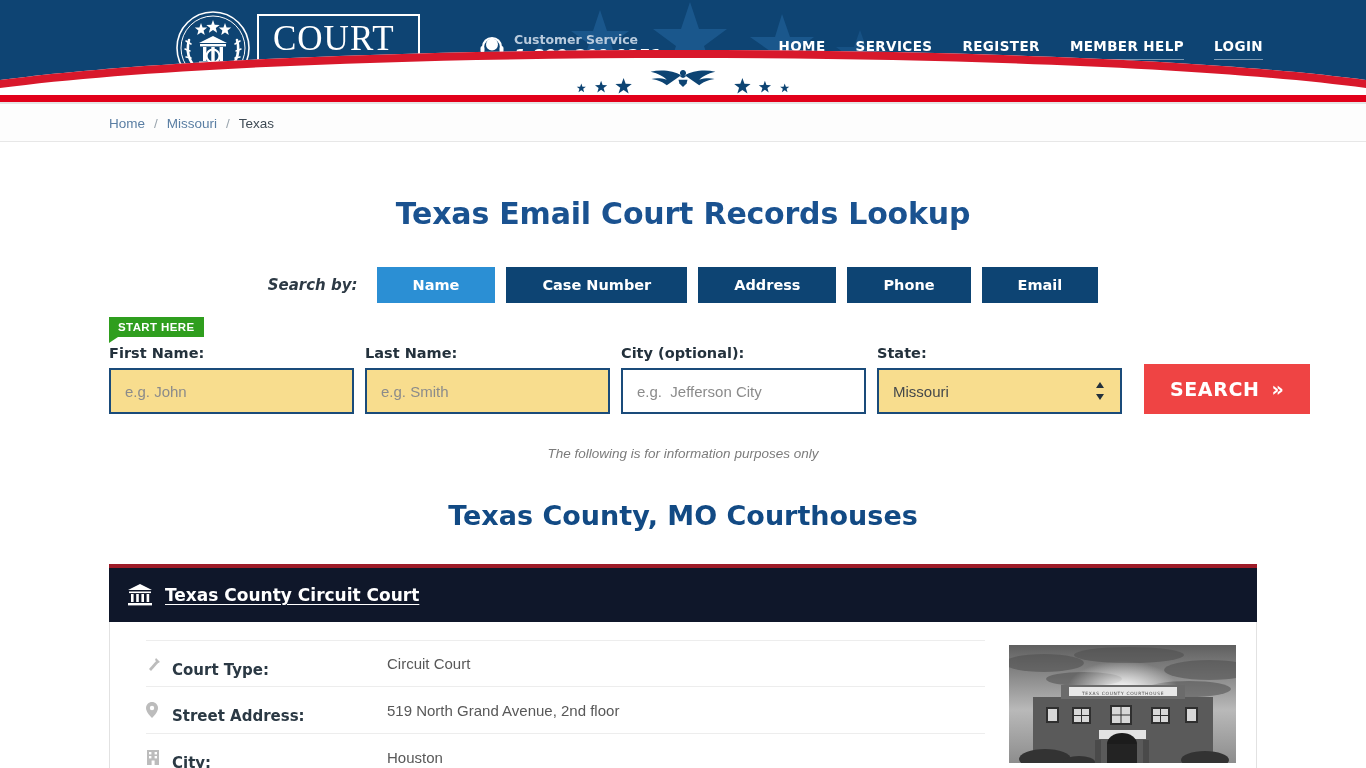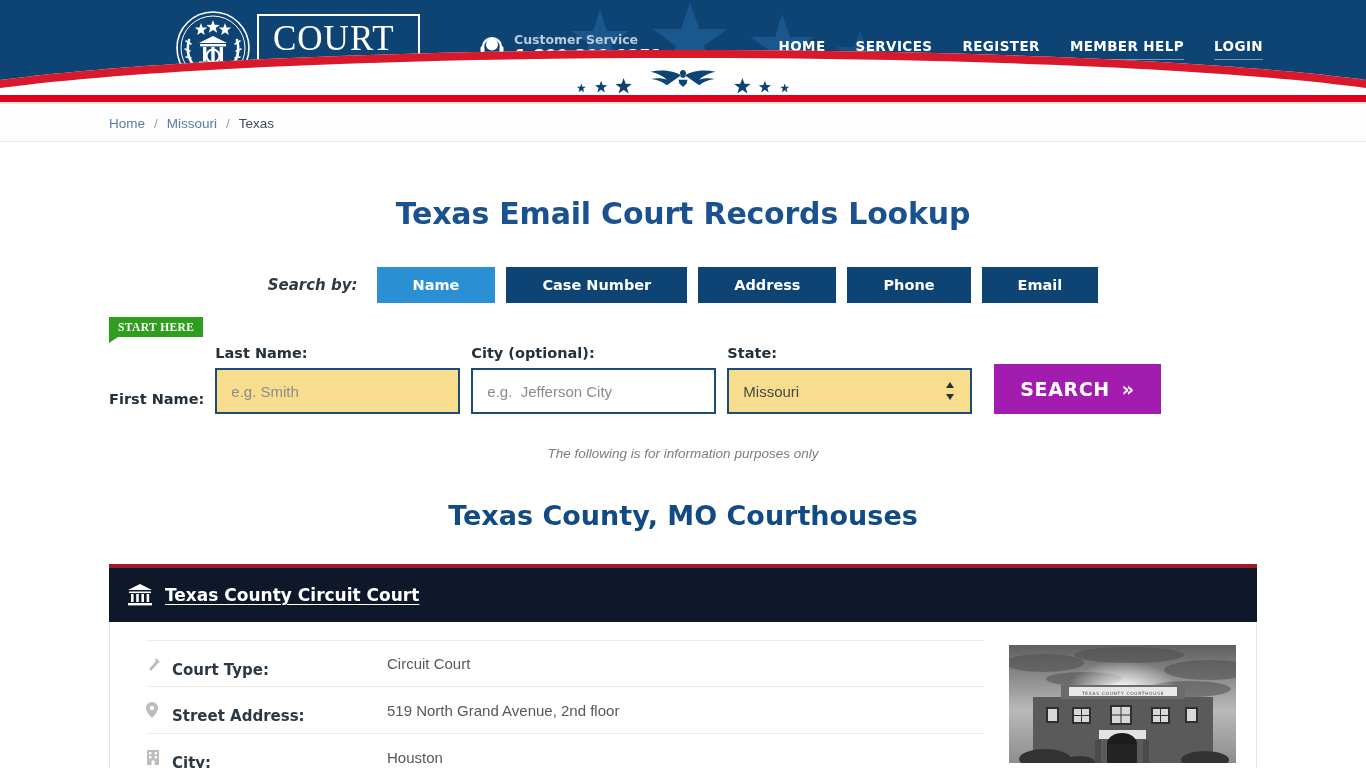--- a/index.html
+++ b/index.html
@@ -42,34 +42,34 @@
   
   .wrap{max-width:1180px;margin:0 auto;padding:0 16px;}
   h1.page-title{text-align:center;color:#1a5290;font-size:30px;font-weight:bold;margin-top:54px;letter-spacing:-.2px;font-family:"DejaVu Sans",sans-serif;}
 
   .searchby{display:flex;align-items:center;justify-content:center;gap:11px;margin-top:36px;}
   .searchby .lbl{font-size:15px;font-style:italic;font-weight:bold;color:#2d3a45;margin-right:8px;font-family:"DejaVu Sans",sans-serif;}
   .tab{background:#0d4473;color:#fff;border:none;font-size:14.5px;font-weight:bold;padding:10px 36px;min-width:92px;cursor:pointer;font-family:"DejaVu Sans",sans-serif;}
   .tab.active{background:#2b8fd4;}
 
   .starthere-row{position:relative;height:22px;margin-top:14px;}
-  .starthere{position:absolute;left:0;top:0;background:#2f9e1e;color:#fff;font-size:11.5px;font-weight:bold;letter-spacing:.4px;padding:4px 9px 4px 9px;font-family:Liberation Serif, serif;}
+  .starthere{position:absolute;left:0;top:0;background:#2f9e1e;color:#fff;font-size:11.5px;font-weight:bold;letter-spacing:.4px;padding:4px 9px 4px 9px;font-family:Liberation Sans, sans-serif;}
   .starthere:after{content:"";position:absolute;left:0;bottom:-6px;border-left:9px solid #2f9e1e;border-bottom:6px solid transparent;}
 
   .formrow{display:flex;align-items:flex-end;gap:0;margin-top:6px;}
   .fld{display:flex;flex-direction:column;padding-right:11px;}
   .fld label{font-size:14.5px;font-weight:bold;color:#23313c;margin-bottom:7px;font-family:"DejaVu Sans",sans-serif;}
   .fld input,.fld .selectbox{height:46px;border:2px solid #1a4b7a;background:#f8dd8e;font-size:15px;padding:0 14px;color:#3c3c3c;outline:none;font-family:"Liberation Sans",sans-serif;}
   .fld input::placeholder{color:#8b8b8b;}
   .fld.city input{background:#ffffff;}
   .w-first{width:245px;} .w-last{width:245px;} .w-city{width:245px;} .w-state{width:245px;}
   .selectbox{position:relative;display:flex;align-items:center;}
   .selectbox .val{flex:1;color:#44484b;}
   .spin{width:12px;height:22px;}
-  .btn-search{margin-left:11px;height:50px;background:#a21caf;color:#fff;border:none;font-size:19px;font-weight:bold;letter-spacing:.6px;padding:0 26px;display:flex;align-items:center;gap:12px;cursor:pointer;font-family:"DejaVu Sans",sans-serif;}
+  .btn-search{margin-left:11px;height:50px;background:#ef4444;color:#fff;border:none;font-size:19px;font-weight:bold;letter-spacing:.6px;padding:0 26px;display:flex;align-items:center;gap:12px;cursor:pointer;font-family:"DejaVu Sans",sans-serif;}
 
   .disclaimer{text-align:center;color:#7b7b7b;font-size:13.5px;font-style:italic;margin-top:32px;}
 
   h2.sec-title{text-align:center;color:#124a84;font-size:27px;font-weight:bold;margin-top:39px;font-family:"DejaVu Sans",sans-serif;}
 
   
   .card{margin-top:33px;border-top:4px solid #9e1b28;}
   .card-head{background:#0f172a;height:54px;display:flex;align-items:center;padding-left:18px;gap:12px;}
   .card-head .bank{width:26px;height:24px;}
   .card-head a{color:#fff;font-size:17px;font-weight:bold;text-decoration:underline;text-underline-offset:3px;font-family:"DejaVu Sans",sans-serif;}
@@ -212,20 +212,21 @@
   </div>
 
   <div class="starthere-row">
     <span class="starthere">START HERE</span>
   </div>
 
   <div class="formrow">
 
     <div class="fld">
       <label>First Name:</label>
+      <input class="w-first" type="text" placeholder="e.g. John" style="">
     </div>
 
     <div class="fld">
       <label>Last Name:</label>
       <input class="w-last" type="text" placeholder="e.g. Smith" style="">
     </div>
 
     <div class="fld city">
       <label>City (optional):</label>
       <input class="w-city" type="text" placeholder="e.g.  Jefferson City" style="">

